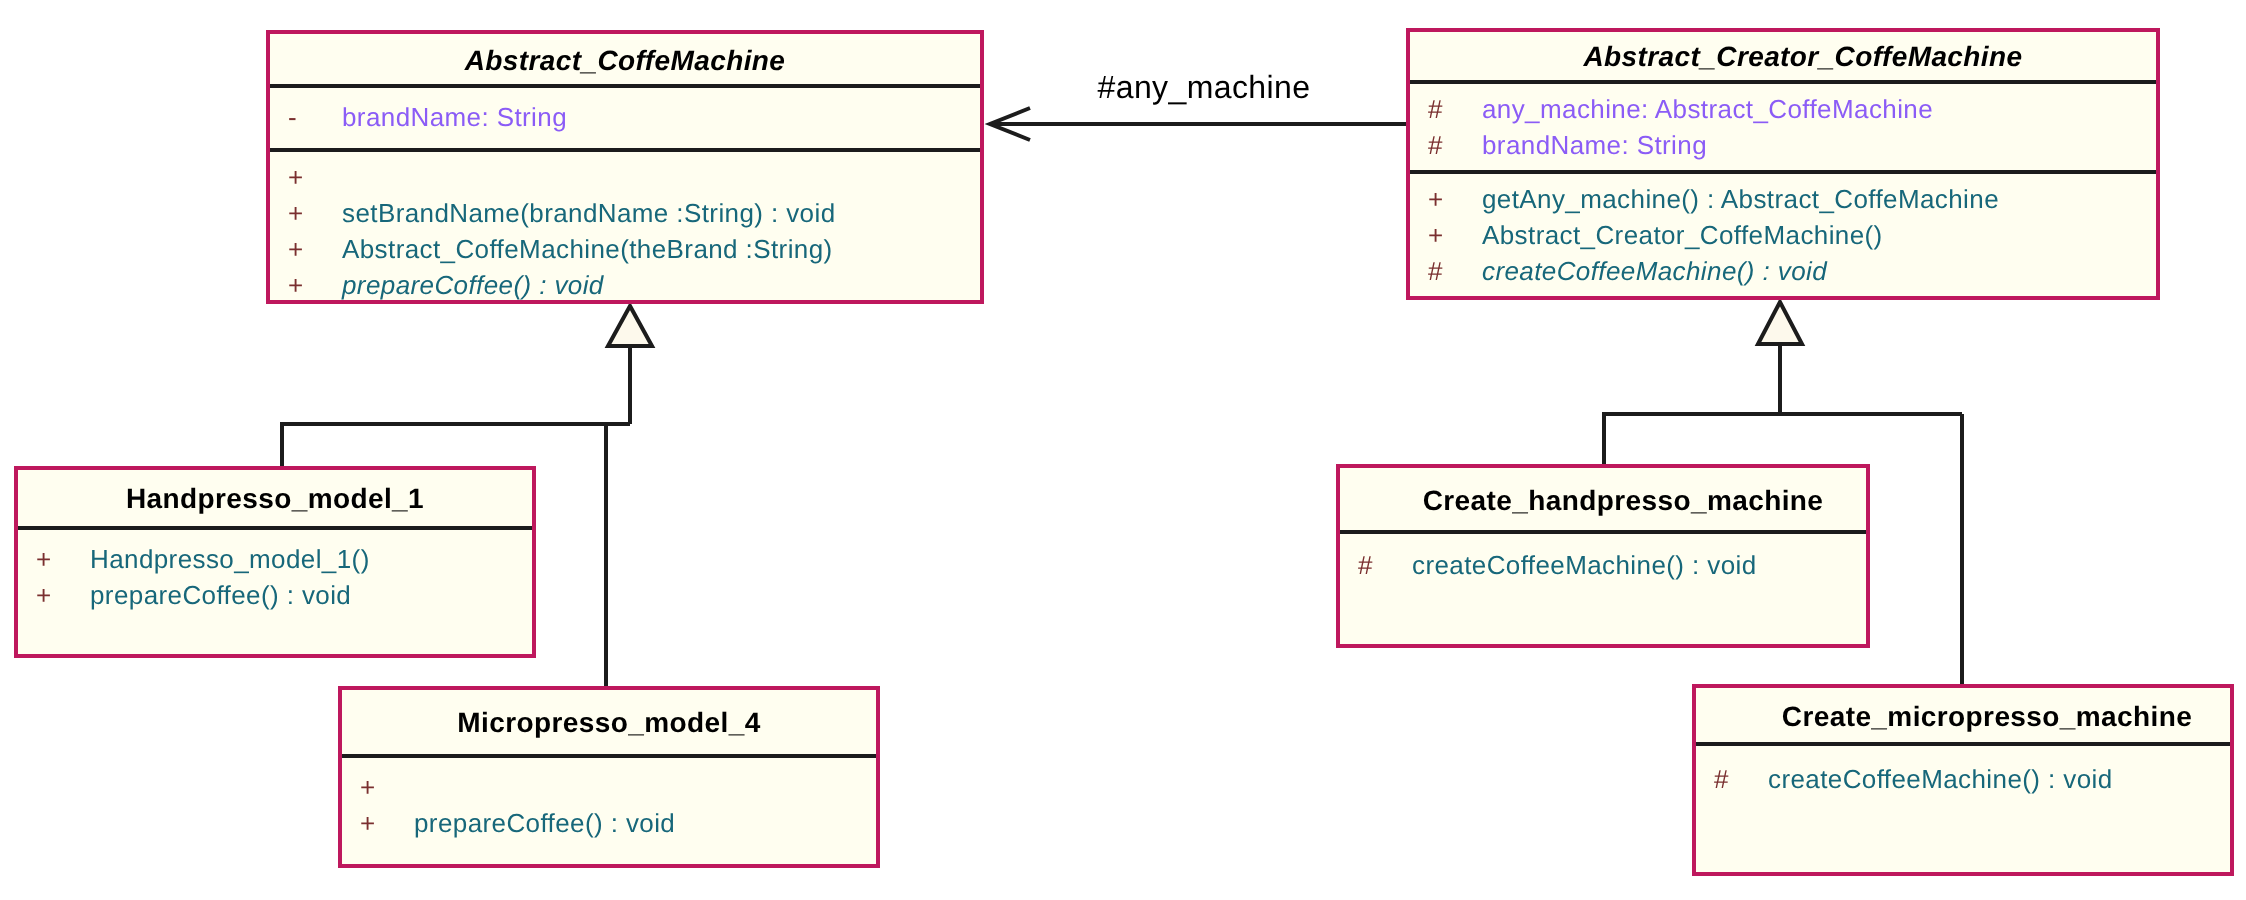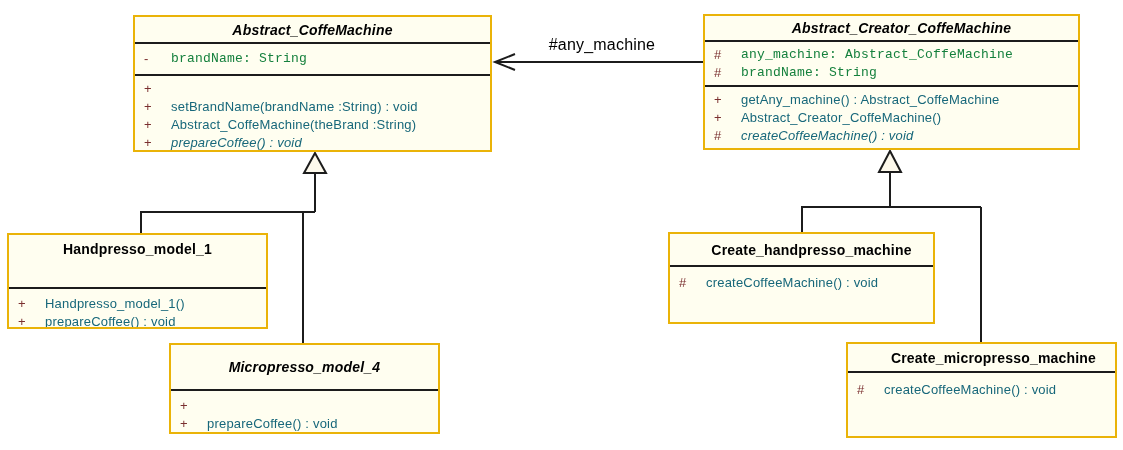--- a/index.html
+++ b/index.html
@@ -4,34 +4,34 @@
 <style>
   html,body { margin:0; padding:0; background:#ffffff; }
   .canvas {
     position:relative; width:1123px; height:450px; overflow:hidden;
     font-family:"Liberation Sans","DejaVu Sans",sans-serif;
     background:#ffffff;
   }
   svg.wires { position:absolute; left:0; top:0; z-index:1; }
   .uml-class {
     position:absolute; z-index:2; box-sizing:border-box;
-    background:#fffef0; border:2px solid #eab308;
+    background:#fffef0; border:2px solid #be185d;
     display:flex; flex-direction:column;
   }
   .uml-title {
     display:flex; align-items:center; justify-content:center;
     font-weight:bold; font-size:14px; color:#000; flex:none;
     letter-spacing:0.2px;
   }
   .abstract .uml-title { font-style:italic; }
   .compartment { border-top:2px solid #1c1c1c; box-sizing:border-box; overflow:hidden; }
   .compartment.grow { flex:1; }
   .row { display:flex; font-size:13px; line-height:18px; letter-spacing:0.2px; white-space:nowrap; }
   .vis { flex:none; width:27px; padding-left:9px; color:#7a2f2f; }
-  .attr .txt { color:#15803d;font-family:Liberation Mono, monospace; }
+  .attr .txt { color:#8b5cf6; }
   .method .txt { color:#17677a; }
   .row.italic .txt { font-style:italic; }
   .assoc-label {
     position:absolute; z-index:2; font-size:16px; color:#000;
     width:150px; text-align:center; letter-spacing:0.2px;
   }
 </style>
 </head>
 <body>
 
@@ -105,36 +105,36 @@
         <span class="vis">+</span>
         <span class="txt">Abstract_Creator_CoffeMachine()</span>
       </div>
       <div class="row method italic">
         <span class="vis">#</span>
         <span class="txt">createCoffeeMachine() : void</span>
       </div>
     </div>
   </div>
 
-  <div class="uml-class" style="left:7px; top:233px; width:261px; height:96px;gap:24px;">
+  <div class="uml-class" style="left:7px; top:233px; width:261px; height:96px;">
     <div class="uml-title" style="height:28px;">Handpresso_model_1</div>
     <div class="compartment grow" style="padding-top:6px;">
       <div class="row method">
         <span class="vis">+</span>
         <span class="txt">Handpresso_model_1()</span>
       </div>
       <div class="row method">
         <span class="vis">+</span>
         <span class="txt">prepareCoffee() : void</span>
       </div>
     </div>
   </div>
 
   <div class="uml-class" style="left:169px; top:343px; width:271px; height:91px;">
-    <div class="uml-title" style="height:44px;font-style:italic;">Micropresso_model_4</div>
+    <div class="uml-title" style="height:32px;">Micropresso_model_4</div>
     <div class="compartment grow" style="padding-top:6px;">
       <div class="row method">
         <span class="vis">+</span>
       </div>
       <div class="row method">
         <span class="vis">+</span>
         <span class="txt">prepareCoffee() : void</span>
       </div>
     </div>
   </div>

